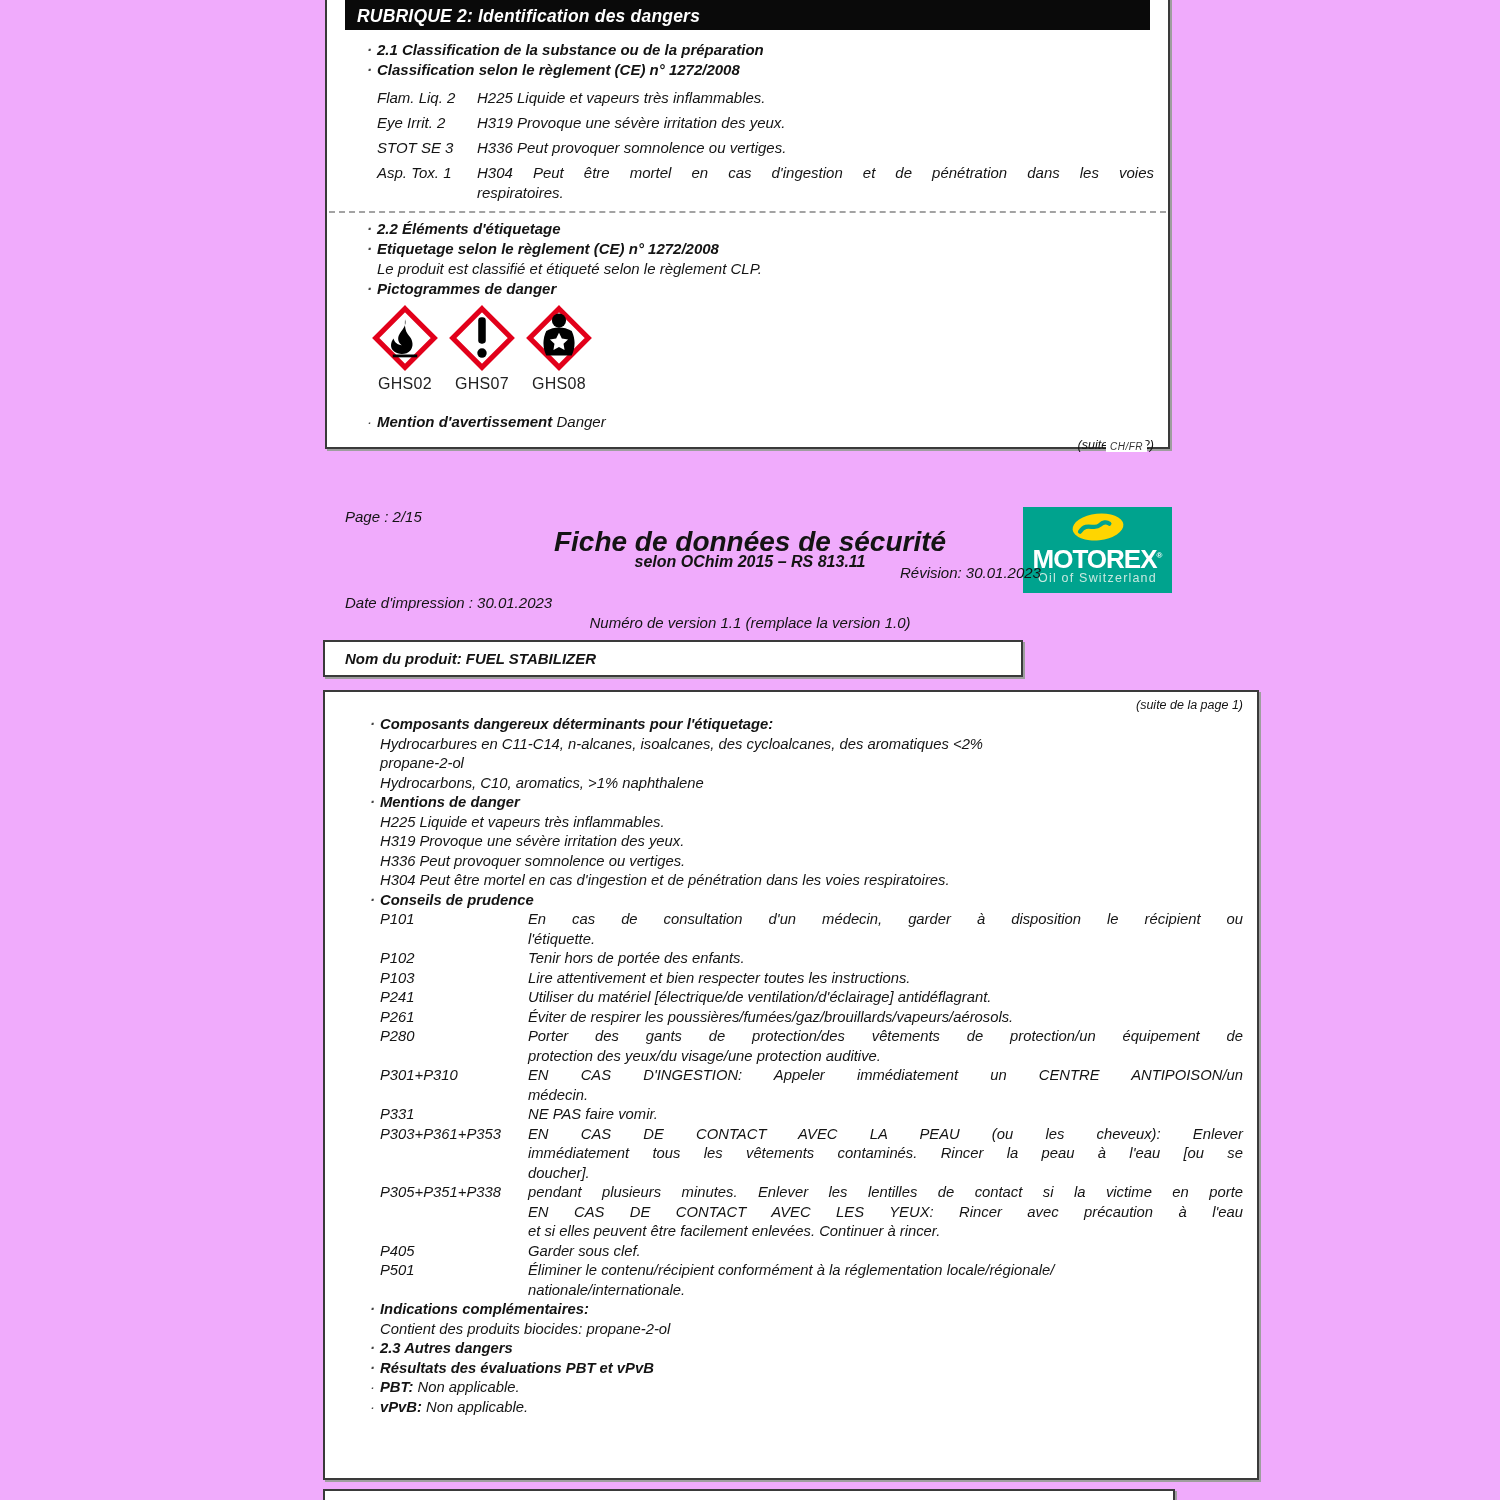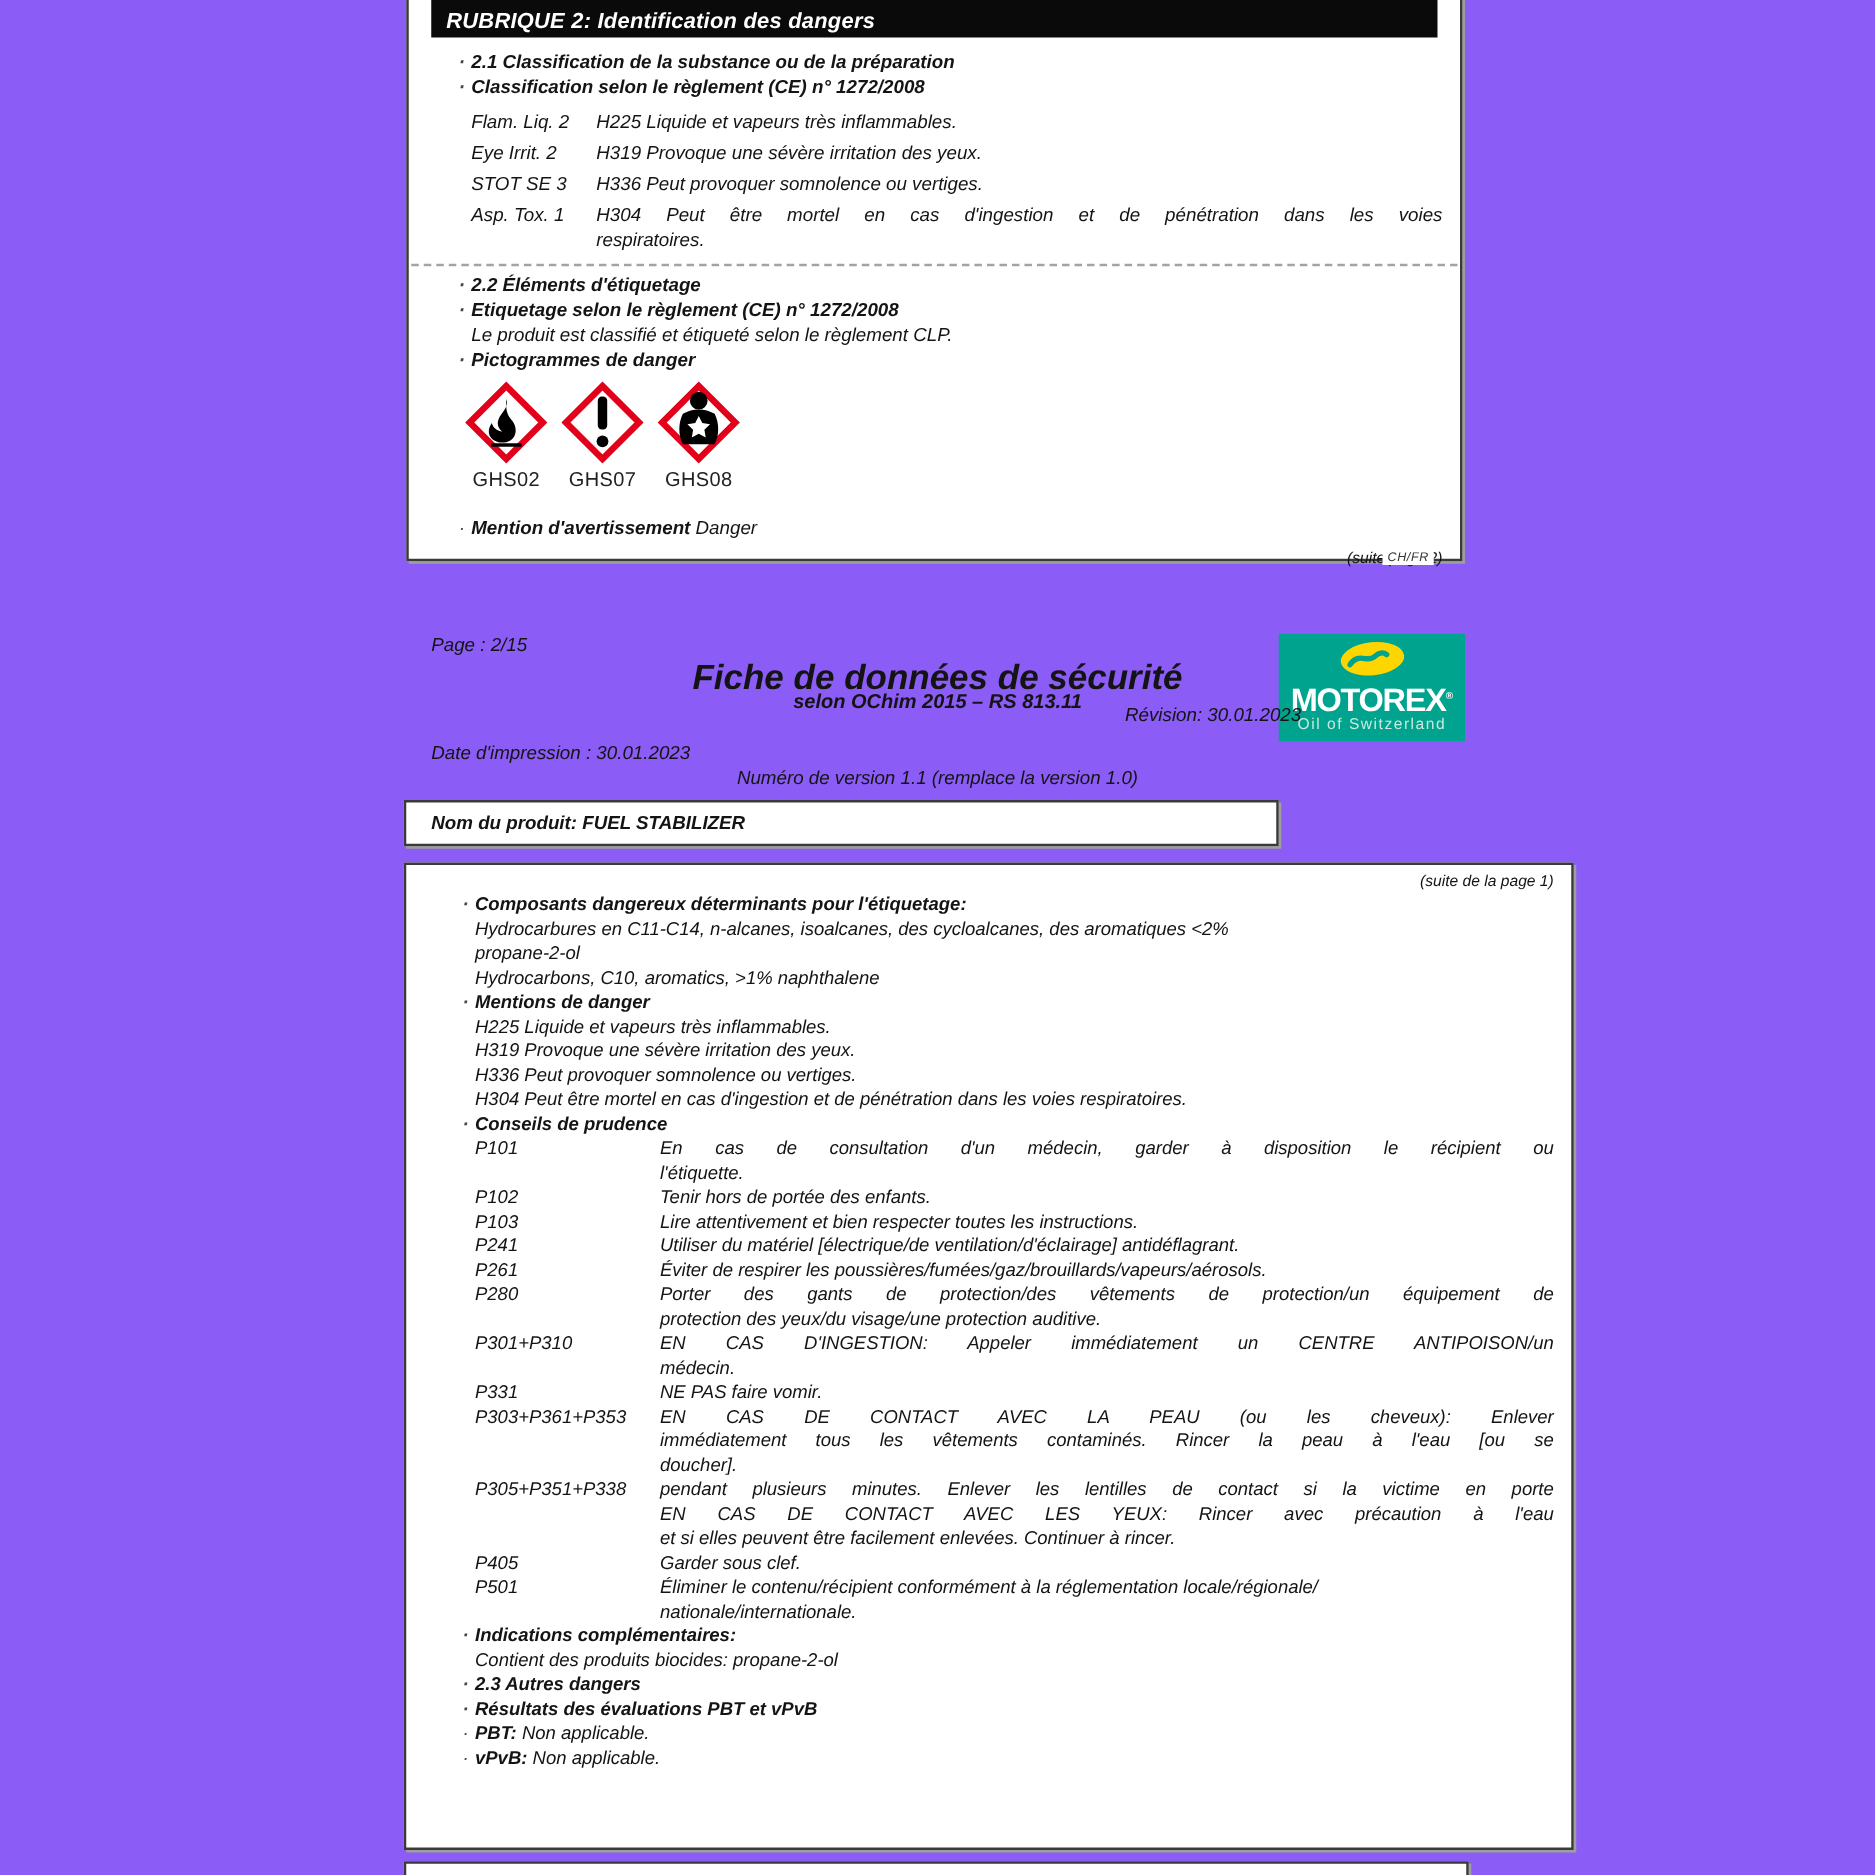--- a/index.html
+++ b/index.html
@@ -1,17 +1,17 @@
 <!DOCTYPE html>
 <html><head>
 <meta charset="utf-8">
 <style>
   html,body { margin:0; padding:0; background:#fff; }
   .canvas {
-    position:relative; width:1500px; height:1500px; background:#8b5cf6;
+    position:relative; width:1500px; height:1500px; background:#f0abfc;
     overflow:hidden; font-family:"Liberation Sans", sans-serif;
     font-style:italic; color:#141414;
   }
   .fbox {
     position:absolute; background:#fff;
     border:2px solid #3a3a3a; box-shadow:2px 2px 0 #9e9e9e;
     box-sizing:border-box;
   }
   
   .p1box { left:325px; top:-12px; width:845px; height:461px; }

